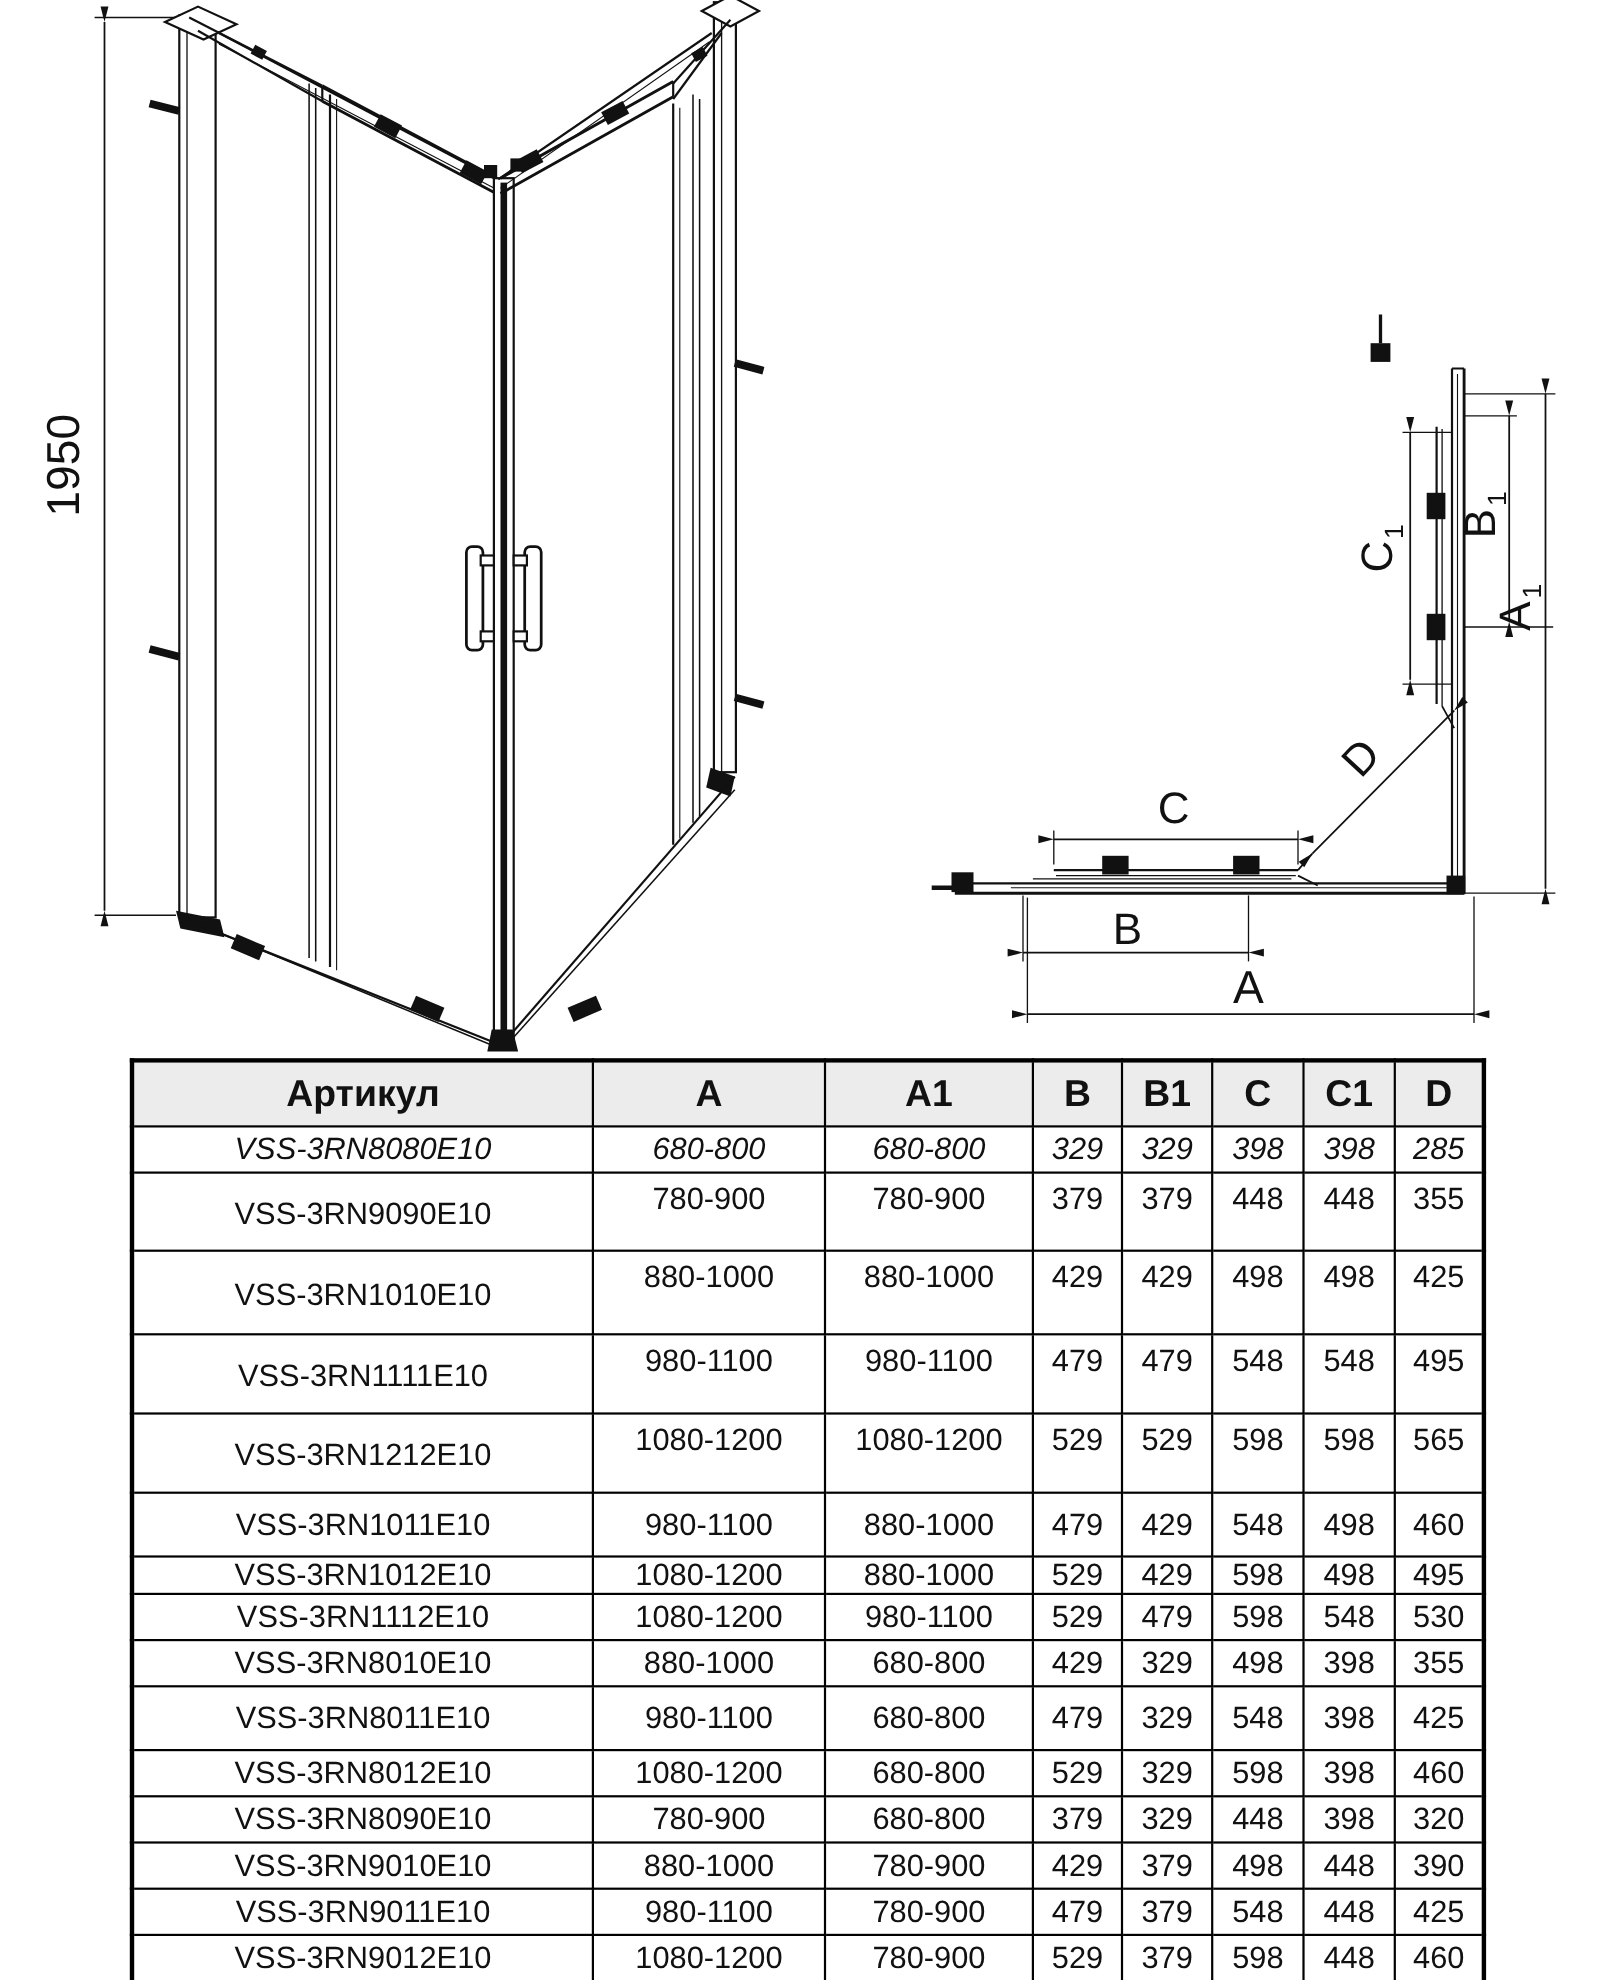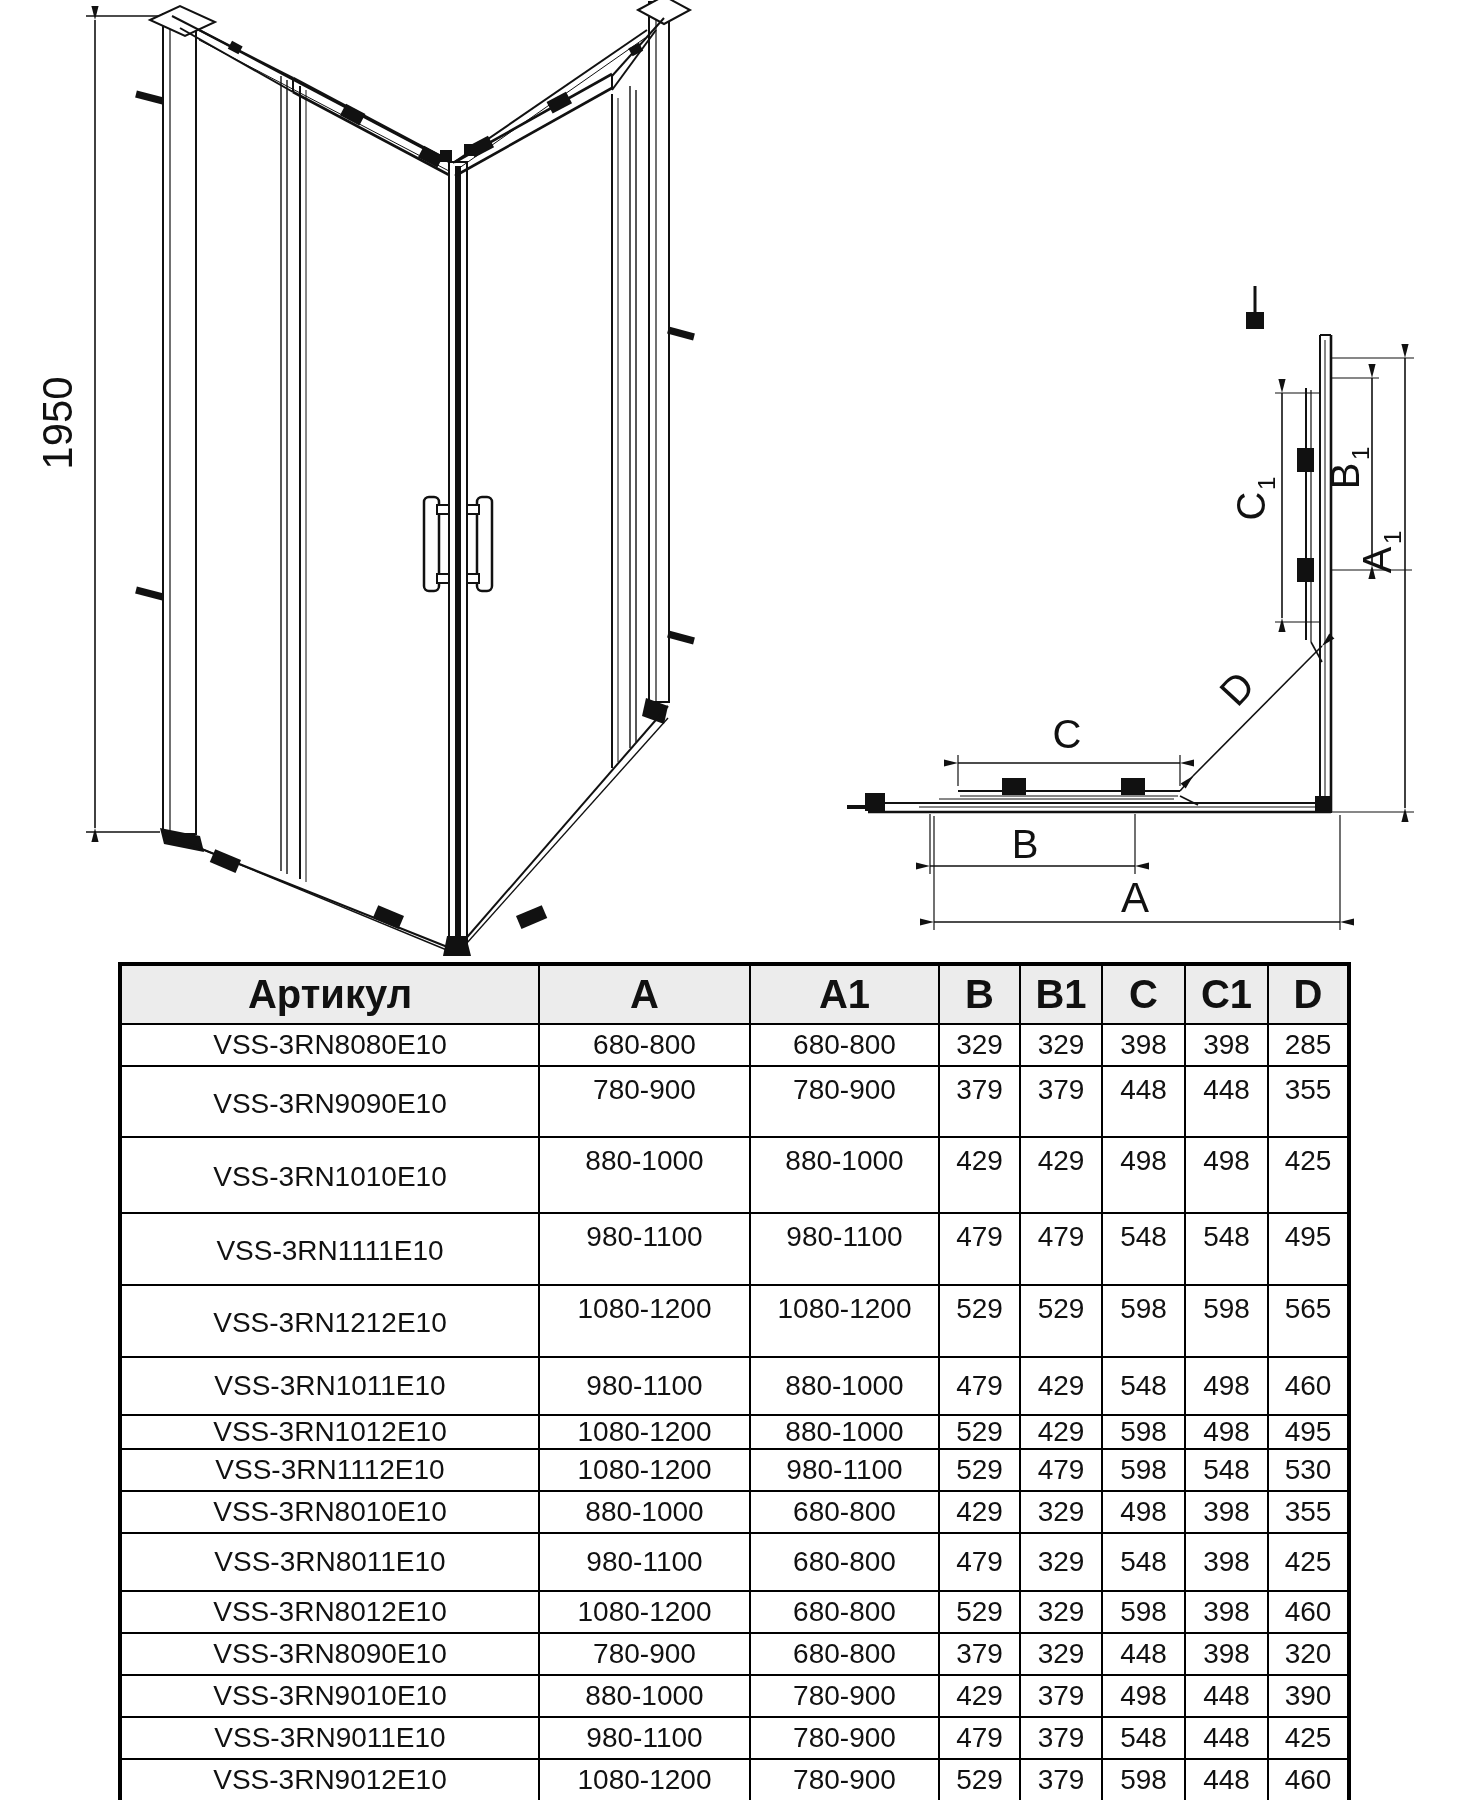--- a/index.html
+++ b/index.html
@@ -8,21 +8,21 @@
   .page{position:absolute;inset:0;}
   svg{position:absolute;}
   svg text{fill:#111;font-family:"Liberation Sans",sans-serif;}
   #front-view{left:0;top:0;}
   #plan-view{left:769px;top:278px;}
 
   .tbl-wrap{position:absolute;left:118px;top:962px;}
   table{border-collapse:collapse;table-layout:fixed;width:1229px;border:4px solid #000;background:#fff;}
   th,td{border:2px solid #000;text-align:center;vertical-align:middle;padding:0;overflow:hidden;
         font-size:28px;color:#111;white-space:nowrap;}
-  th{font-weight:bold;font-size:40px;background:#ececec;height:57px;}
+  th{font-weight:bold;font-size:34px;background:#ececec;height:57px;}
   tbody td{font-weight:normal;}
   tr.tall td{vertical-align:top;padding-top:7px;}
   tr.tall td.art{vertical-align:middle;padding-top:4px;}
   tr.partial td{border-bottom:none;height:14px;}
 </style>
 </head>
 <body>
 
 <div class="page">
 
@@ -235,21 +235,21 @@
           <th>A</th>
           <th>A1</th>
           <th>B</th>
           <th>B1</th>
           <th>C</th>
           <th>C1</th>
           <th>D</th>
         </tr>
       </thead>
       <tbody>
-          <tr style="height: 42px;">
+          <tr style="height: 42px; font-style: italic;">
             <td class="art">VSS-3RN8080E10</td>
             <td>680-800</td>
             <td>680-800</td>
             <td>329</td>
             <td>329</td>
             <td>398</td>
             <td>398</td>
             <td>285</td>
           </tr>
           <tr class="tall" style="height: 71px;">

